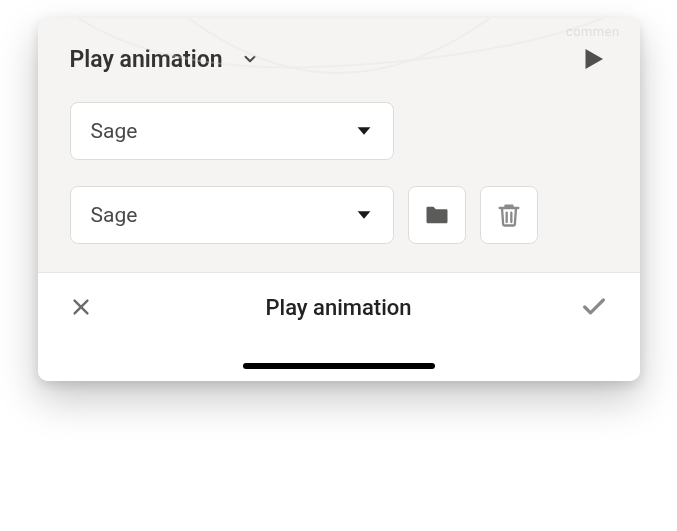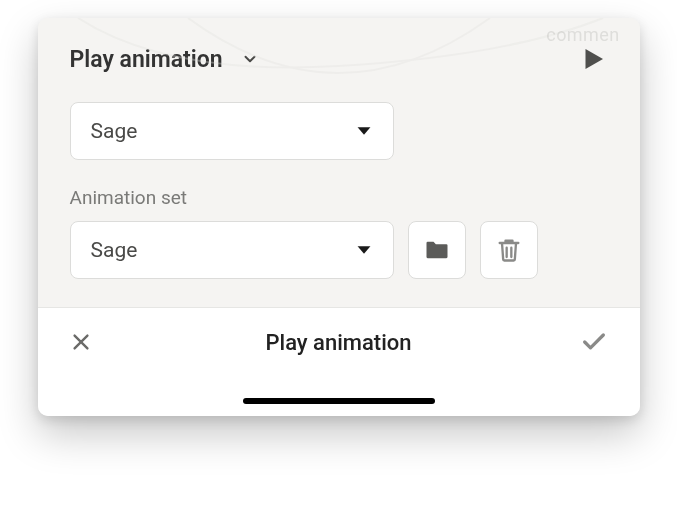--- a/index.html
+++ b/index.html
@@ -110,21 +110,21 @@
     }
     .indicator-wrap {
       background: #ffffff;
       padding-top: 14px;
       padding-bottom: 2px;
     }
     .comment-hint {
       position: absolute;
       top: 6px;
       right: 20px;
-      font-size: 18px;
+      font-size: 13px;
       font-weight: 400;
       letter-spacing: 0.4px;
       color: rgba(120,120,118,0.18);
       text-transform: lowercase;
       user-select: none;
     }
     .bg-curve {
       position: absolute;
       top: 0;
       left: 0;
@@ -168,21 +168,20 @@
       <div class="select">
         <span class="select-value">Sage</span>
         <span class="select-chevron">
           <svg viewBox="0 0 24 24">
               <path d="M5 8l7 8 7-8" fill="#1a1a1a"></path>
             </svg>
         </span>
       </div>
     </div>
 
-    <div class="field-label">Animation set</div>
     <div class="row">
       <div class="select">
         <span class="select-value">Sage</span>
         <span class="select-chevron">
           <svg viewBox="0 0 24 24">
               <path d="M5 8l7 8 7-8" fill="#1a1a1a"></path>
             </svg>
         </span>
       </div>
       <div class="icon-btn">

